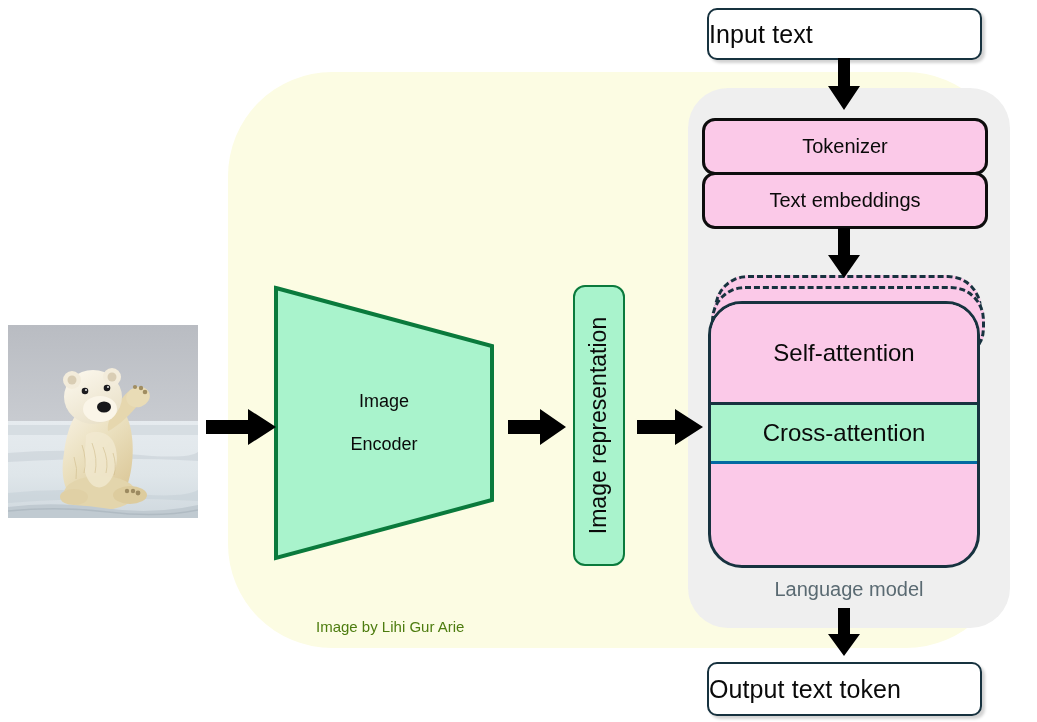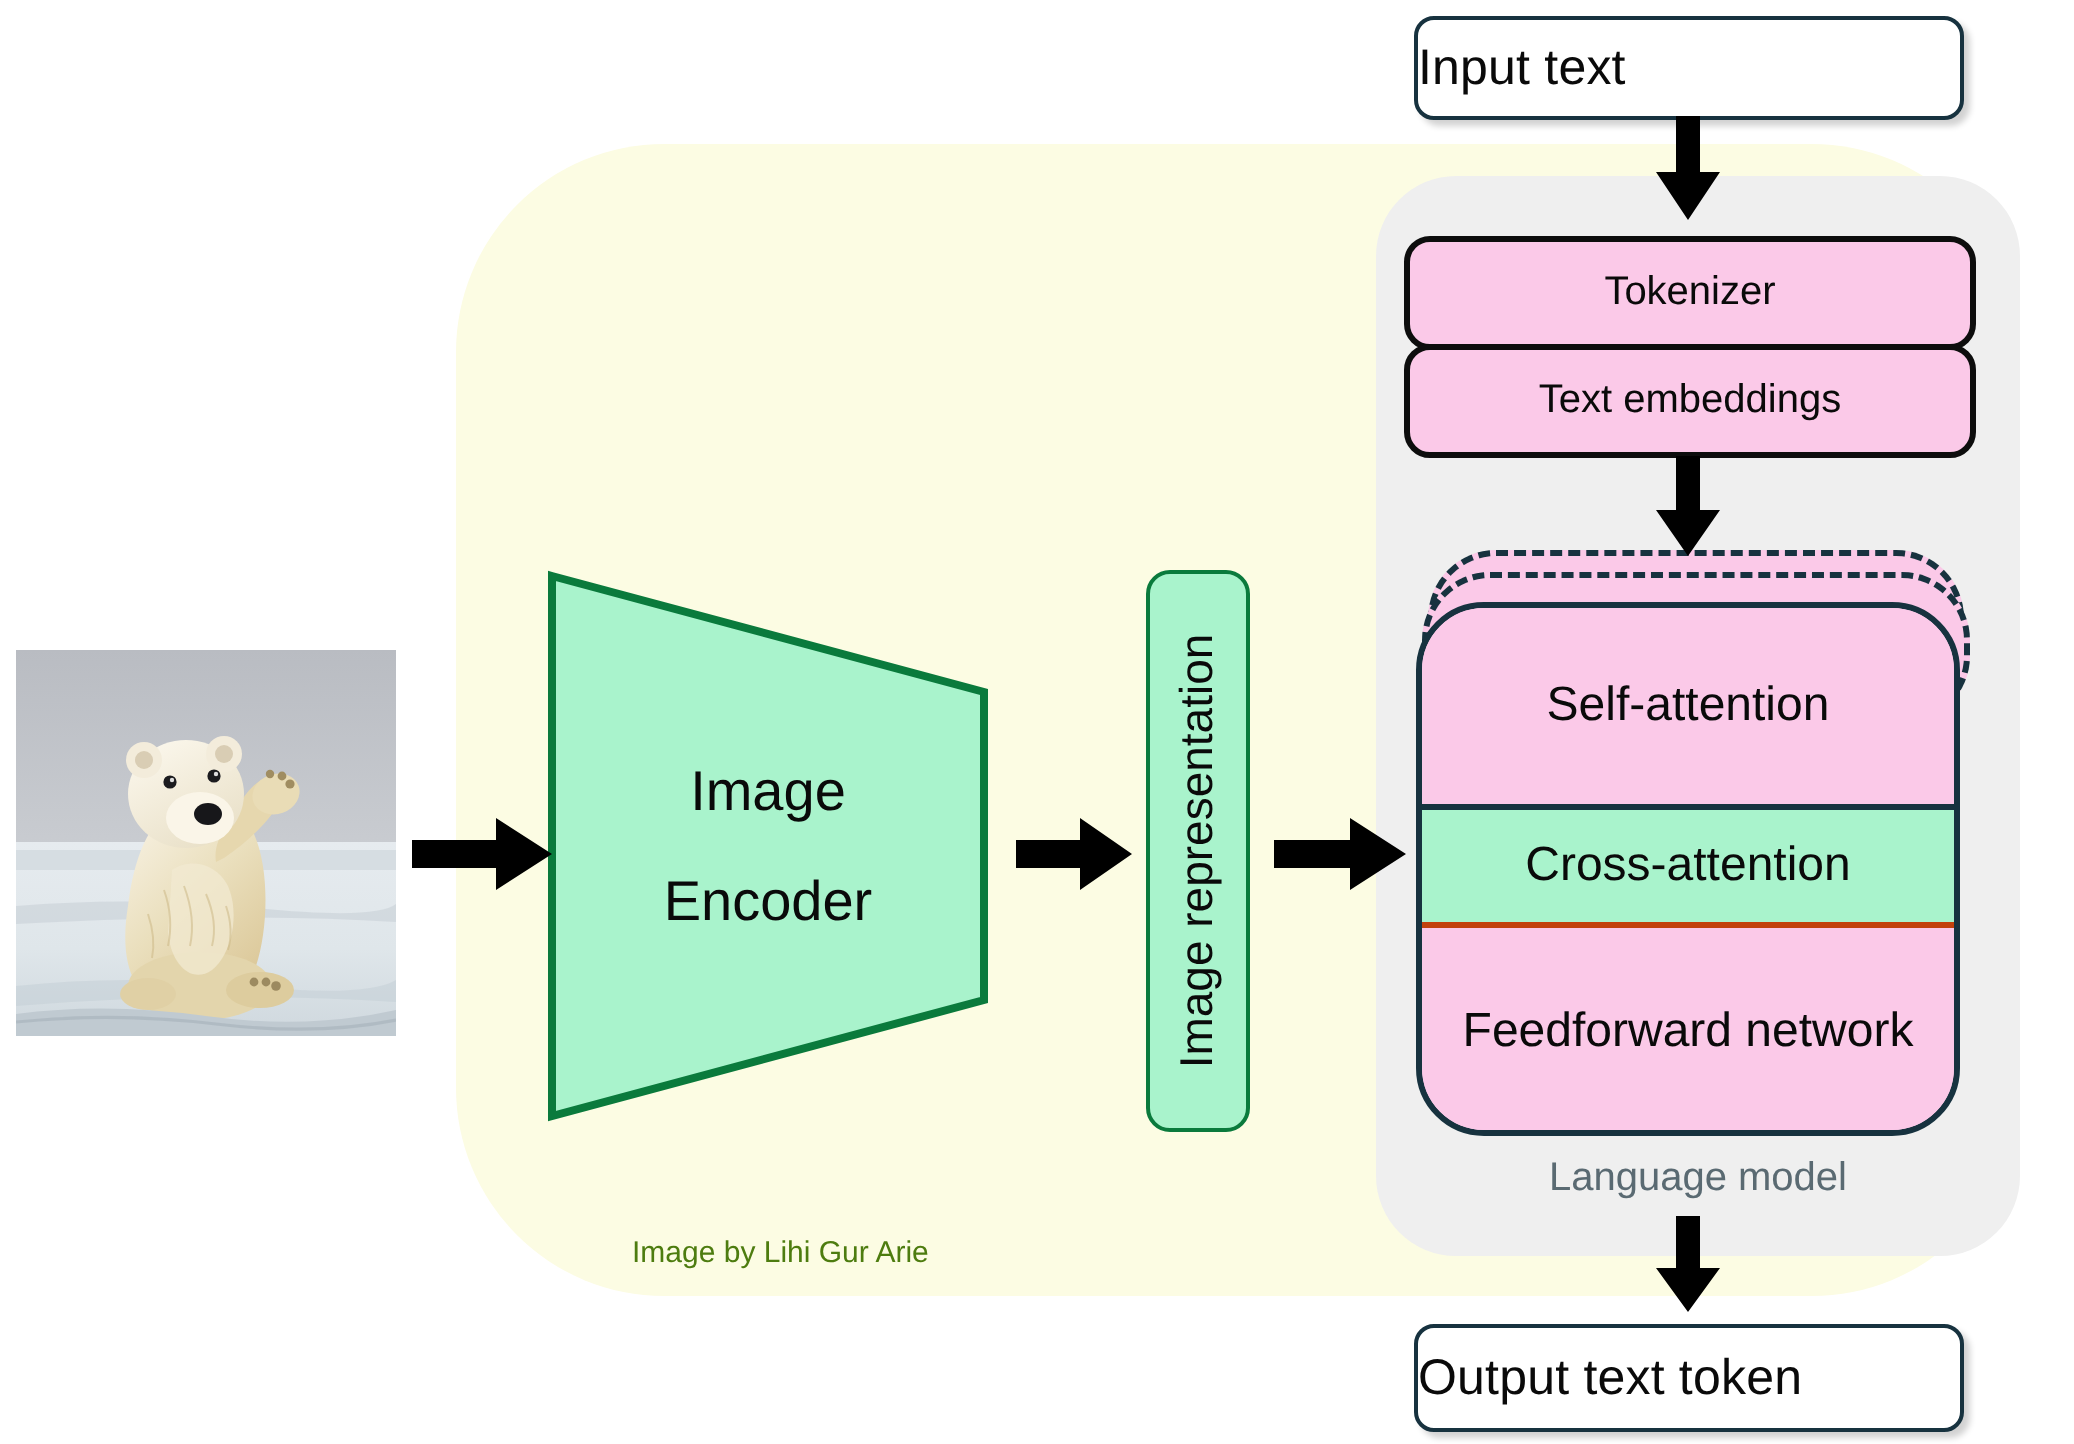--- a/index.html
+++ b/index.html
@@ -110,21 +110,21 @@
     box-sizing: border-box;
   }
   #self-attention-row {
     top: 0; height: 98px;
     background: #FBC9E8;
   }
   #cross-attention-row {
     top: 98px; height: 62px;
     background: #A9F3CC;
     border-top: 3px solid #17323F;
-    border-bottom: 3px solid #c2410c;
+    border-bottom: 3px solid #0369a1;
   }
   #feedforward-row {
     top: 160px; height: 104px;
     background: #FBC9E8;
   }
 
   #language-model-label {
     position: absolute;
     left: 688px;
     top: 578px;
@@ -146,21 +146,21 @@
   #image-encoder-label {
     position: absolute;
     left: 0; top: 0;
     width: 224px; height: 278px;
     display: flex;
     flex-direction: column;
     align-items: center;
     justify-content: center;
     text-align: center;
     color: #0A0A0A;
-    font-size: 28px;
+    font-size: 18px;
     line-height: 1.28;
     pointer-events: none;
     gap: 19px;
   }
 
   
   #image-representation-box {
     position: absolute;
     left: 573px;
     top: 285px;
@@ -327,23 +327,20 @@
   <div id="ghost-back" class="ghost"></div>
   <div id="ghost-front" class="ghost"></div>
 
   <div id="transformer-block">
     <div id="self-attention-row" class="tf-row">
       <span>Self-attention</span>
     </div>
     <div id="cross-attention-row" class="tf-row">
       <span>Cross-attention</span>
     </div>
-    <div id="feedforward-row" class="tf-row">
-      <span>Feedforward network</span>
-    </div>
   </div>
 
   <div id="language-model-label">
     <span>Language model</span>
   </div>
 
   <div id="output-text-box" class="io-box">
     <span>Output text token</span>
   </div>
 

